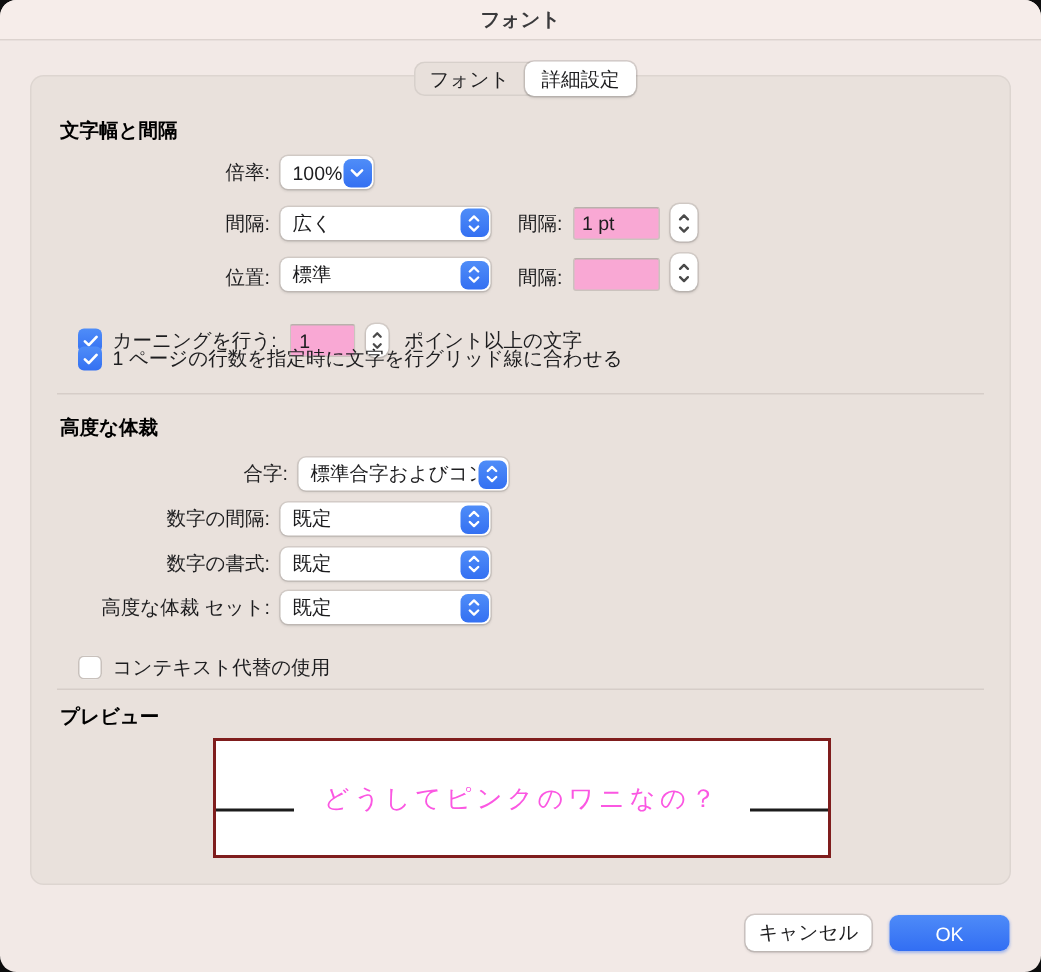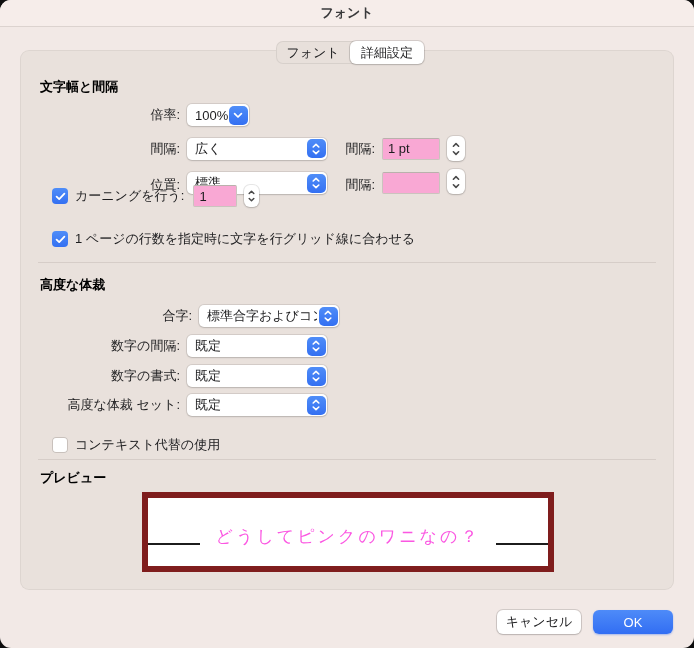--- a/index.html
+++ b/index.html
@@ -28,21 +28,21 @@
          font-size:13px;padding:0 5px;font-family:inherit;color:#1d1d1f;outline:none;}
   .stepper{width:18px;height:25px;background:#fff;border-radius:6px;margin-left:7px;flex:none;
            box-shadow:0 0 0 1px rgba(0,0,0,.09),0 1px 2px rgba(0,0,0,.15);
            display:flex;align-items:center;justify-content:center;cursor:default;}
   .checkbox{width:16px;height:16px;border-radius:4px;flex:none;display:flex;align-items:center;justify-content:center;}
   .checkbox.checked{background:linear-gradient(180deg,#4f8df8,#3470f2);}
   .checkbox.unchecked{background:#fff;box-shadow:inset 0 0 0 1px #c9c1bc;}
   .cblabel{margin-left:7px;white-space:nowrap;}
   .divider{position:absolute;left:38px;width:618px;height:1px;background:#d6cdc8;}
   .previewbox{position:absolute;left:142px;top:492px;width:412px;height:80px;background:#fff;
-              border:6px solid #7f1d1d;box-sizing:border-box;}
+              border:2px solid #7f1d1d;box-sizing:border-box;}
   .pline{position:absolute;top:45px;width:52px;height:2px;background:#1c1c1c;}
   .pline.left{left:0;}
   .pline.right{right:0;}
   .ptext{position:absolute;top:0;left:0;width:100%;height:76px;display:flex;align-items:center;justify-content:center;
          color:#fb57e2;font-size:17px;letter-spacing:3px;white-space:nowrap;}
   .btn{position:absolute;top:610px;height:24px;border-radius:6px;display:flex;align-items:center;justify-content:center;
        font-size:13px;cursor:default;}
   .btn.cancel{left:497px;width:84px;background:#fff;color:#1d1d1f;
               box-shadow:0 0 0 1px rgba(0,0,0,.13),0 1px 2px rgba(0,0,0,.12);}
   .btn.ok{left:593px;width:80px;background:linear-gradient(180deg,#4e8bf8,#326ef3);color:#fff;
@@ -117,34 +117,35 @@
     <span class="sublbl">間隔:</span>
     <input class="field" style="width: 46px; margin-left: 7px;" value="">
     <div class="stepper">
       <svg width="10" height="18" viewBox="0 0 10 18">
           <path d="M2.4 6.2 5 3.6 7.6 6.2" fill="none" stroke="#4a4a4a" stroke-width="1.6" stroke-linecap="round" stroke-linejoin="round"></path>
           <path d="M2.4 11.8 5 14.4 7.6 11.8" fill="none" stroke="#4a4a4a" stroke-width="1.6" stroke-linecap="round" stroke-linejoin="round"></path>
         </svg>
     </div>
   </div>
 
-  <div class="row" style="left:52px;top:185px;">
+  <div class="row" style="left:52px;top:216px;">
     <span class="checkbox checked">
       <svg width="11" height="9" viewBox="0 0 11 9">
           <path d="M1.6 4.6 4.2 7.1 9.4 1.6" fill="none" stroke="#fff" stroke-width="1.8" stroke-linecap="round" stroke-linejoin="round"></path>
         </svg>
     </span>
     <span class="cblabel">カーニングを行う:</span>
     <input class="field" style="width: 32px; margin-left: 9px;" value="1">
     <div class="stepper" style="width:15px;height:22px;">
       <svg width="9" height="16" viewBox="0 0 10 18">
           <path d="M2.4 6.2 5 3.6 7.6 6.2" fill="none" stroke="#4a4a4a" stroke-width="1.7" stroke-linecap="round" stroke-linejoin="round"></path>
           <path d="M2.4 11.8 5 14.4 7.6 11.8" fill="none" stroke="#4a4a4a" stroke-width="1.7" stroke-linecap="round" stroke-linejoin="round"></path>
         </svg>
     </div>
+    <span class="cblabel" style="margin-left:10px;">ポイント以上の文字</span>
   </div>
 
   <div class="row" style="left:52px;top:230px;align-items:center;">
     <span class="checkbox checked">
       <svg width="11" height="9" viewBox="0 0 11 9">
           <path d="M1.6 4.6 4.2 7.1 9.4 1.6" fill="none" stroke="#fff" stroke-width="1.8" stroke-linecap="round" stroke-linejoin="round"></path>
         </svg>
     </span>
     <span class="cblabel">1 ページの行数を指定時に文字を行グリッド線に合わせる</span>
   </div>

